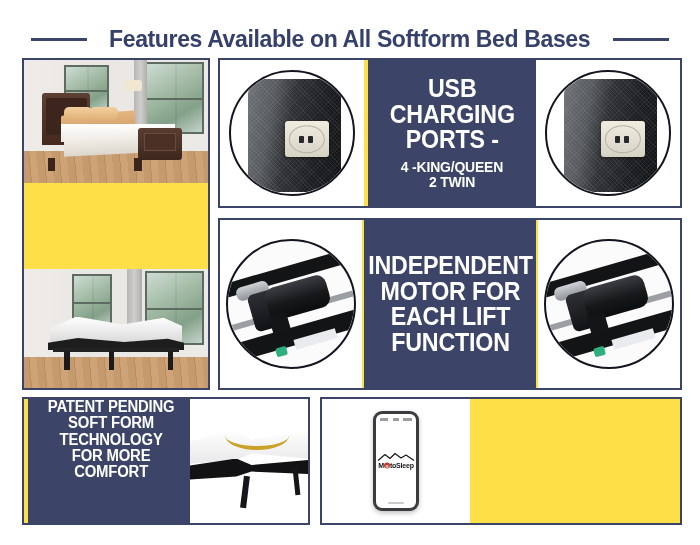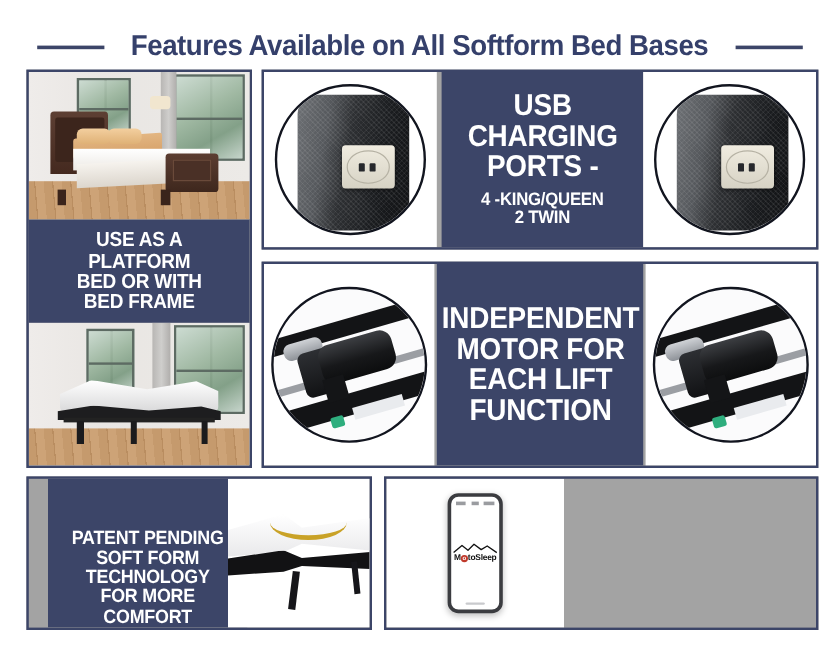--- a/index.html
+++ b/index.html
@@ -24,21 +24,21 @@
     font-size:24px;font-weight:bold;color:#35406b;
     letter-spacing:-0.4px;white-space:nowrap;
     font-family:"Liberation Sans", sans-serif;
     transform:scaleX(0.96);
   }
 
   
   .panel{
     position:absolute;
     border:2px solid #3c4568;
-    background:#a3a3a3;
+    background:#fde047;
     box-sizing:border-box;
     overflow:hidden;
   }
   .navy{background:#3c4568;}
   .capt{
     color:#ffffff;font-weight:bold;text-align:center;
     line-height:1.02;letter-spacing:-0.2px;
     font-family:"Liberation Sans", sans-serif;
     transform:scaleX(0.93);
   }
@@ -172,22 +172,22 @@
     background:#e9ebee;transform:rotate(-16deg);}
   #motor-caption{
     position:absolute;left:144px;top:0;width:172px;height:100%;
     display:flex;align-items:center;justify-content:center;
   }
   #motor-caption .capt{font-size:25px;}
 
   
   #softform-panel{left:22px;top:397px;width:288px;height:128px;}
   #softform-caption{
-    position:absolute;left:16px;top:0;width:166px;height:100%;
-    display:flex;align-items:flex-end;justify-content:center;
+    position:absolute;left:4px;top:0;width:166px;height:100%;
+    display:flex;align-items:flex-start;justify-content:center;
   }
   #softform-caption .capt{font-size:16px;}
   #softform-photo{position:absolute;right:0;top:0;width:118px;height:100%;background:#fff;overflow:hidden;}
   #softform-photo .sf-mat{
     position:absolute;left:-4%;top:24%;width:108%;height:34%;
     background:linear-gradient(180deg,#ffffff,#e4e4e6);
     clip-path:polygon(0 34%,40% 0,52% 26%,100% 6%,100% 72%,52% 58%,40% 74%,0 84%);
     filter:drop-shadow(0 1px 1px rgba(0,0,0,.2));
   }
   #softform-photo .sf-gold{
@@ -267,28 +267,20 @@
       <div class="p2"></div>
       <div class="mat"></div>
       <div class="dv"></div>
       <div class="fb">
           <i></i>
         </div>
       <div class="leg" style="left:13%;"></div>
       <div class="leg" style="left:60%;"></div>
     </div>
 
-    <div class="navy" id="left-caption">
-      <div class="capt">
-        <div>USE AS A</div>
-        <div>PLATFORM</div>
-        <div>BED OR WITH</div>
-        <div>BED FRAME</div>
-      </div>
-    </div>
 
     <div class="lc-photo" id="adj-photo">
       <div class="room">
         <div class="wall"></div>
         <div class="win" style="left:26%;top:4%;width:22%;height:48%;">
             <span class="g"></span>
           </div>
         <div class="win" style="left:66%;top:2%;width:32%;height:62%;">
             <span class="g"></span>
           </div>

